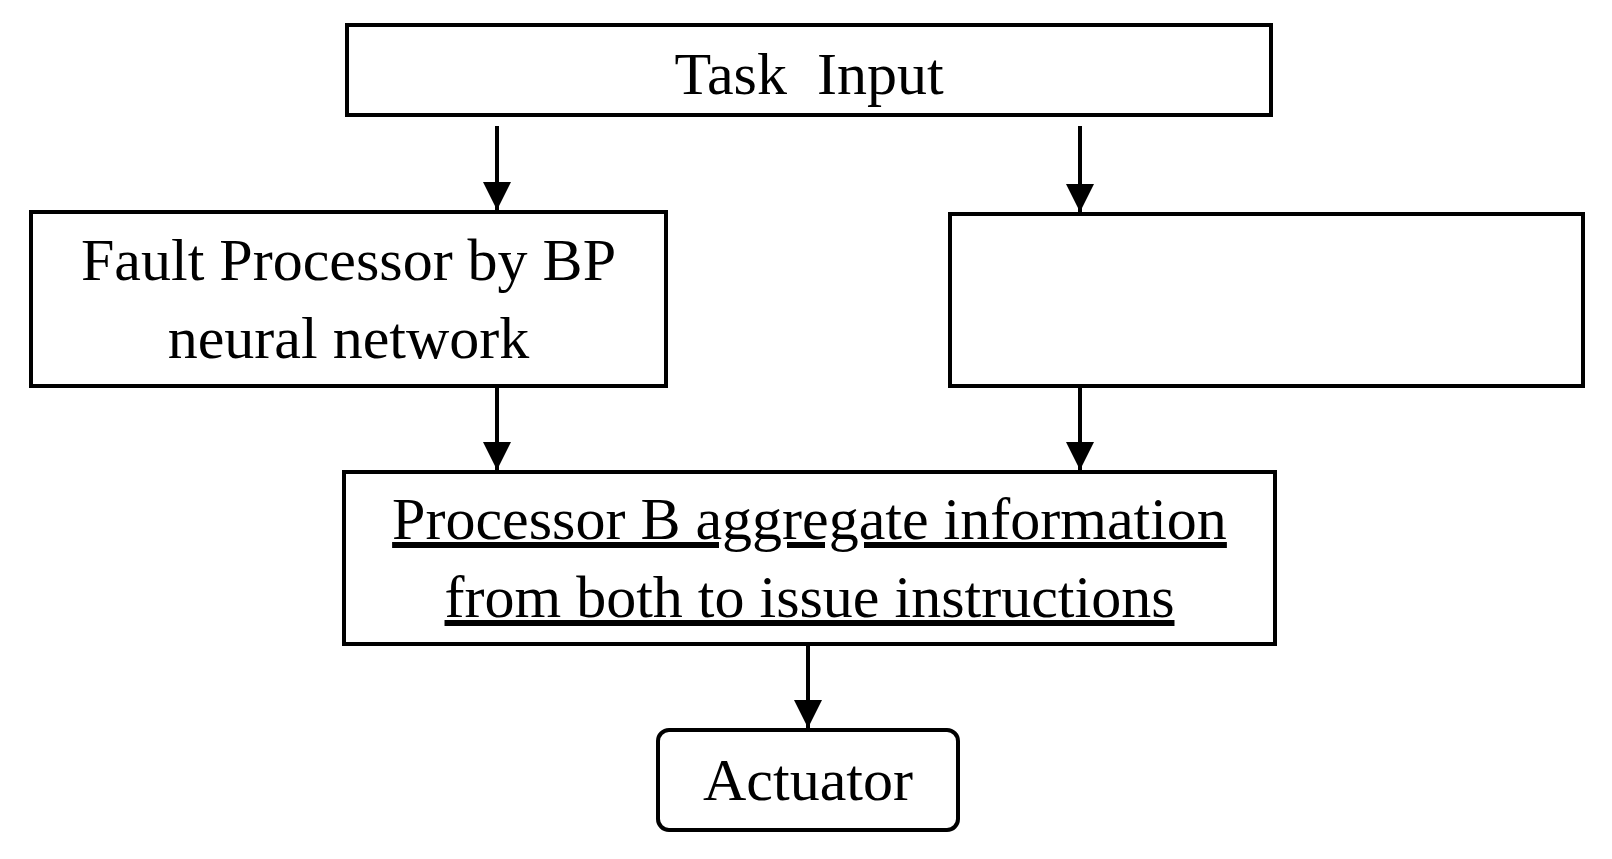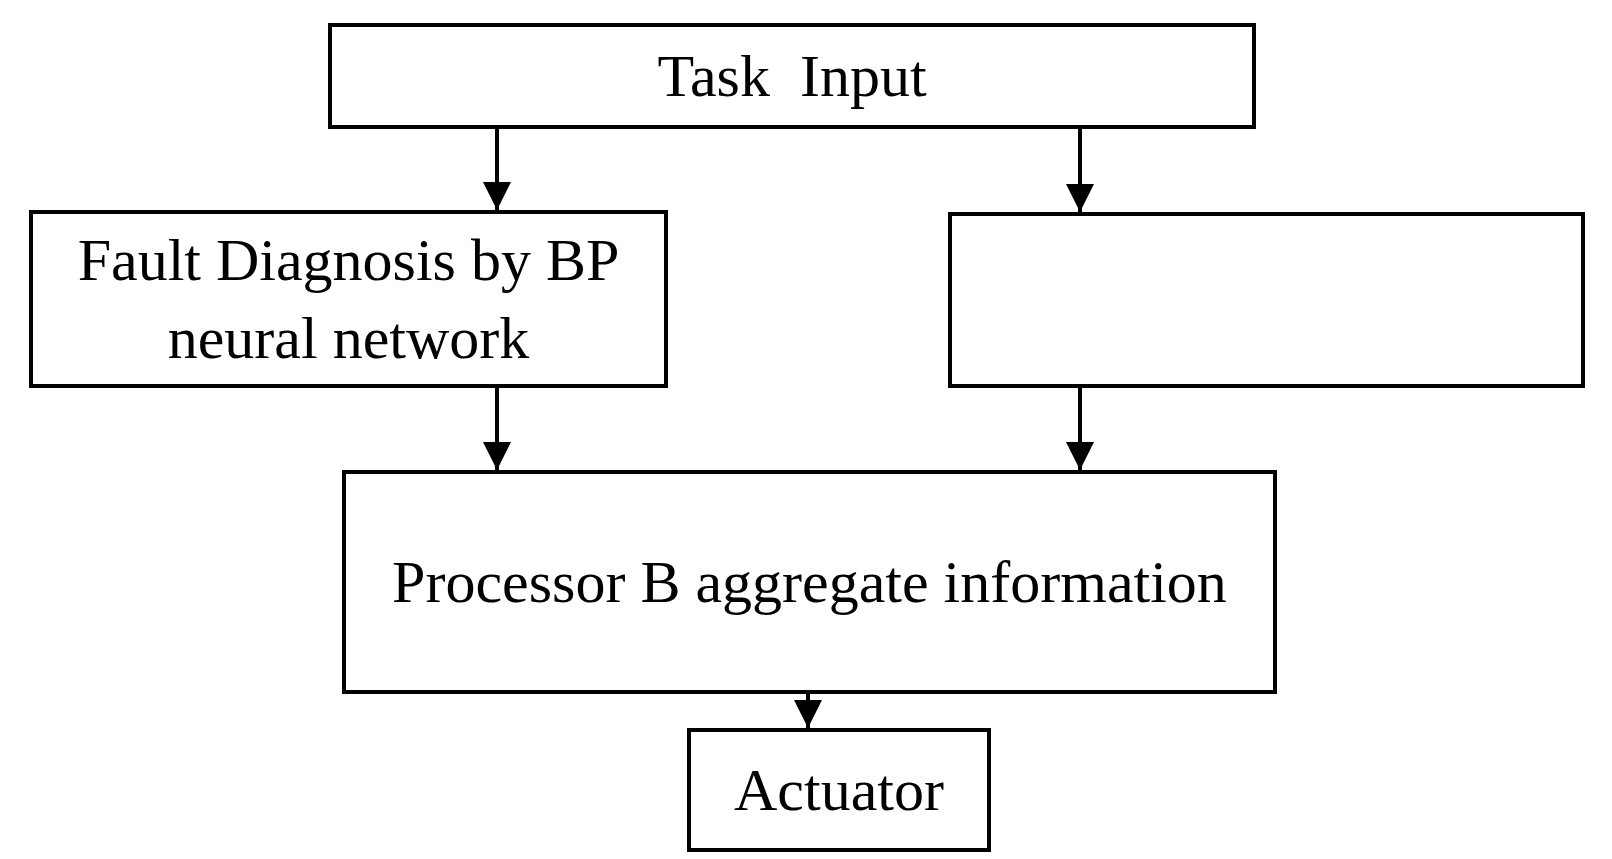--- a/index.html
+++ b/index.html
@@ -35,25 +35,25 @@
     text-align: center;
     font-family: "Liberation Serif", "DejaVu Serif", serif;
     font-size: 60px;
     line-height: 78px;
     color: #000000;
   }
   .node .line {
     display: block;
     white-space: pre;
   }
-  .node-task     { left: 328px; top: 23px;  width: 928px; height: 106px; }
+  .node-task     { left: 345px; top: 23px;  width: 928px; height: 94px; justify-content: flex-end; }
   .node-fault    { left: 29px;  top: 210px; width: 639px; height: 178px; }
   .node-proc-a   { left: 948px; top: 212px; width: 637px; height: 176px; }
-  .node-proc-b   { left: 342px; top: 470px; width: 935px; height: 224px; }
-  .node-actuator { left: 687px; top: 728px; width: 304px; height: 124px; }
+  .node-proc-b   { left: 342px; top: 470px; width: 935px; height: 176px; text-decoration: underline; }
+  .node-actuator { left: 656px; top: 728px; width: 304px; height: 104px; border-radius: 13px; }
 </style>
 </head>
 <body>
 
 <div class="canvas">
 
   <svg class="connectors" viewBox="0 0 1612 859" xmlns="http://www.w3.org/2000/svg">
     <defs>
       <marker id="arrowhead" viewBox="0 0 10 10" markerWidth="7" markerHeight="7" refX="10" refY="5" orient="auto" markerUnits="strokeWidth">
         <path d="M 0 0 L 10 5 L 0 10 z" fill="#000000"></path>
@@ -64,28 +64,29 @@
     <line x1="497" y1="385" x2="497" y2="470" stroke="#000000" stroke-width="4" marker-end="url(#arrowhead)"></line>
     <line x1="1080" y1="385" x2="1080" y2="470" stroke="#000000" stroke-width="4" marker-end="url(#arrowhead)"></line>
     <line x1="808" y1="643" x2="808" y2="728" stroke="#000000" stroke-width="4" marker-end="url(#arrowhead)"></line>
   </svg>
 
   <div class="node node-task">
     <span class="line">Task  Input</span>
   </div>
 
   <div class="node node-fault">
-    <span class="line">Fault Diagnosis by BP</span>
+    <span class="line">Fault Processor by BP</span>
     <span class="line">neural network</span>
   </div>
 
   <div class="node node-proc-a">
   </div>
 
   <div class="node node-proc-b">
     <span class="line">Processor B aggregate information</span>
+    <span class="line">from both to issue instructions</span>
   </div>
 
   <div class="node node-actuator">
     <span class="line">Actuator</span>
   </div>
 
 </div>
 
 </body></html>

